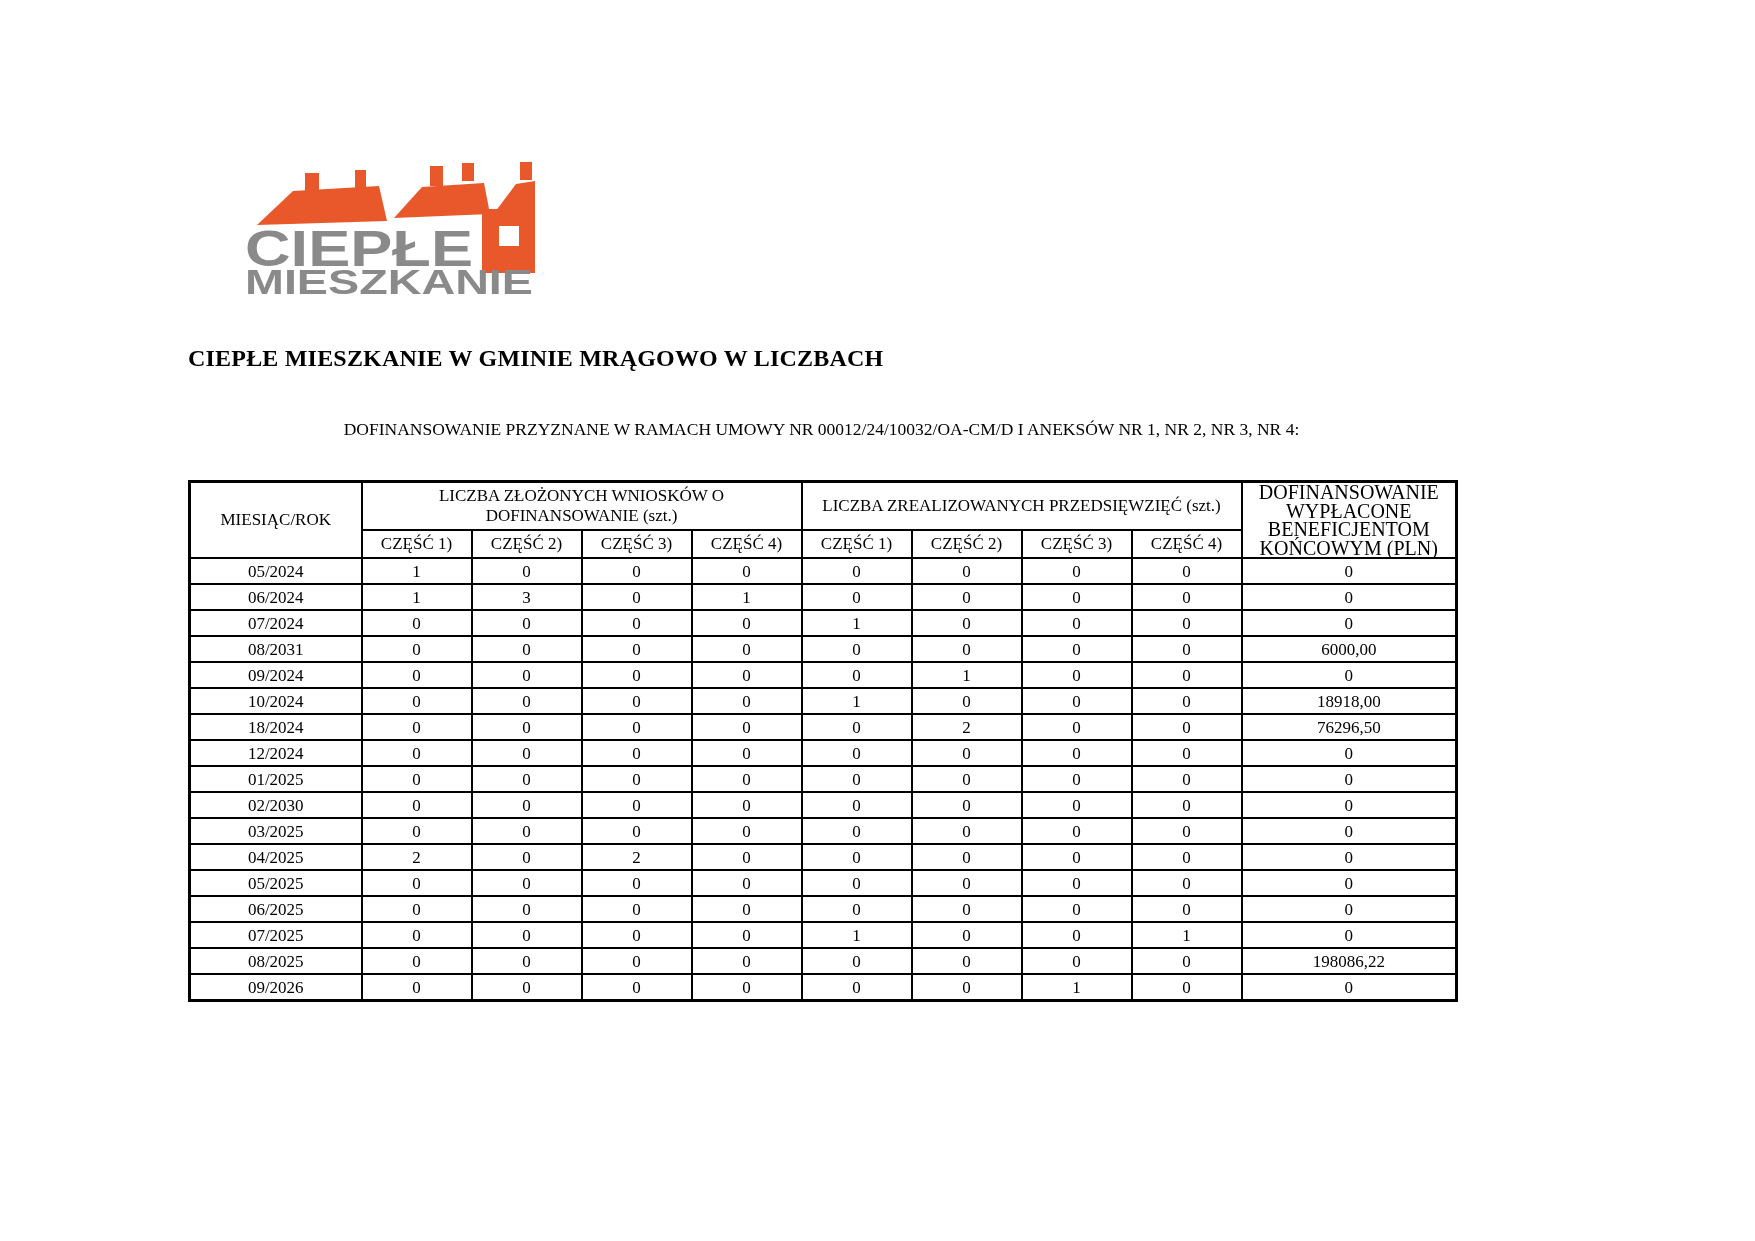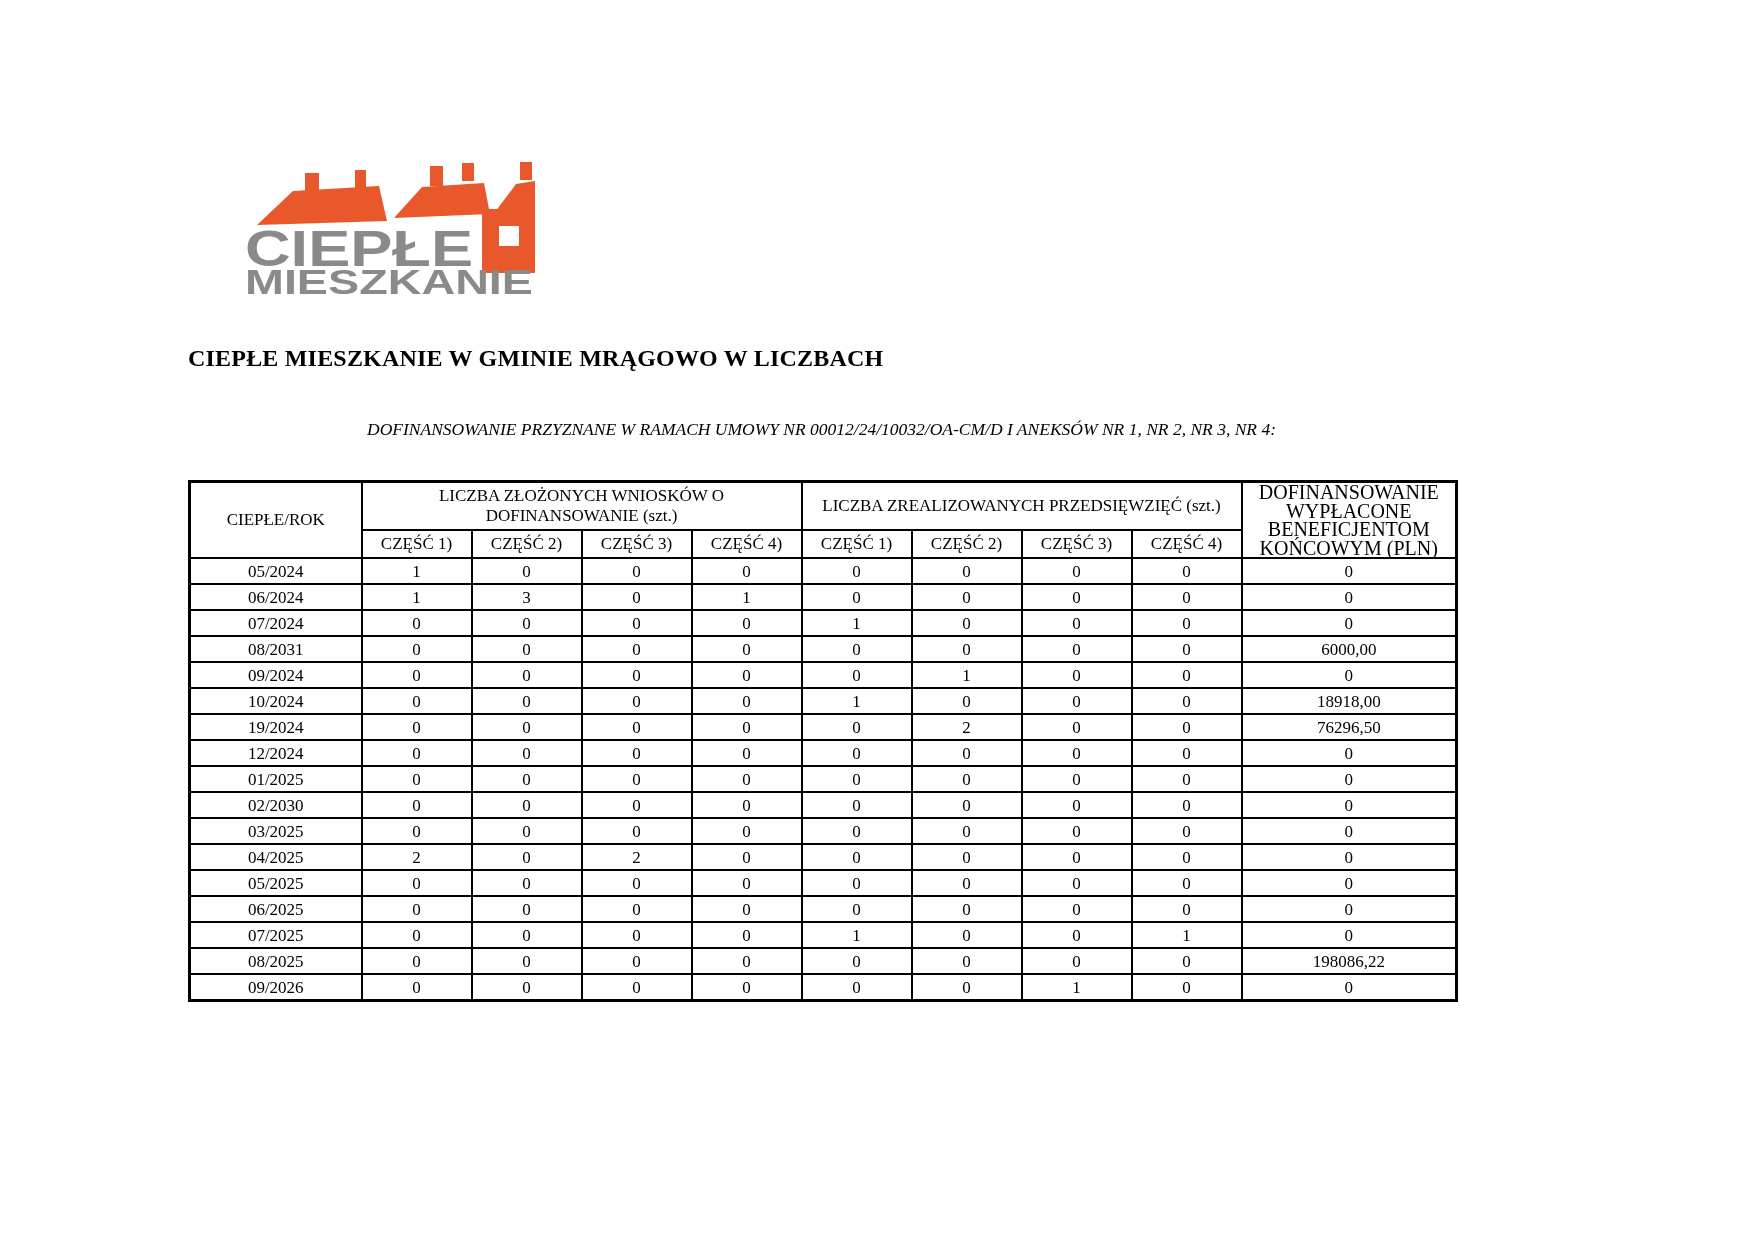--- a/index.html
+++ b/index.html
@@ -7,21 +7,21 @@
     width:1755px;height:1241px;position:relative;overflow:hidden;
     background:#ffffff;font-family:"Liberation Serif",serif;color:#000;
   }
   .logo{position:absolute;left:243px;top:153px;width:292px;height:142px;}
   .page-title{
     position:absolute;left:188px;top:345px;width:1267px;
     text-align:left;font-weight:bold;font-size:24px;letter-spacing:.2px;
   }
   .subtitle{
     position:absolute;left:100px;top:416px;width:1443px;
-    text-align:center;font-size:17.5px;line-height:26px;font-style:italic;
+    text-align:center;font-size:17.5px;line-height:26px;
   }
   .table-wrap{position:absolute;left:188px;top:480px;}
   table{
     border-collapse:collapse;table-layout:fixed;width:1267px;
     border:3px solid #000;
   }
   th,td{
     border:2px solid #000;text-align:center;vertical-align:middle;
     font-family:"Liberation Serif",serif;font-size:17px;font-weight:normal;
     padding:0;overflow:hidden;
@@ -71,21 +71,21 @@
         <col style="width:110px">
         <col style="width:110px">
       <col style="width:110px">
         <col style="width:110px">
         <col style="width:110px">
         <col style="width:110px">
       <col style="width:215px">
     </colgroup>
     <thead>
       <tr class="group-row">
-        <th rowspan="2">CIEPŁE/ROK</th>
+        <th rowspan="2">MIESIĄC/ROK</th>
         <th colspan="4">
           <span class="hdr-line">LICZBA ZŁOŻONYCH WNIOSKÓW O</span>
           <span class="hdr-line">DOFINANSOWANIE (szt.)</span>
         </th>
         <th colspan="4">LICZBA ZREALIZOWANYCH PRZEDSIĘWZIĘĆ (szt.)</th>
         <th rowspan="2" class="last-col">
           <span class="hdr-line">DOFINANSOWANIE</span>
           <span class="hdr-line">WYPŁACONE</span>
           <span class="hdr-line">BENEFICJENTOM</span>
           <span class="hdr-line">KOŃCOWYM (PLN)</span>
@@ -169,21 +169,21 @@
           <td>0</td>
           <td>0</td>
           <td>0</td>
           <td>1</td>
           <td>0</td>
           <td>0</td>
           <td>0</td>
           <td>18918,00</td>
         </tr>
         <tr>
-          <td>19/2024</td>
+          <td>18/2024</td>
           <td>0</td>
           <td>0</td>
           <td>0</td>
           <td>0</td>
           <td>0</td>
           <td>2</td>
           <td>0</td>
           <td>0</td>
           <td>76296,50</td>
         </tr>

